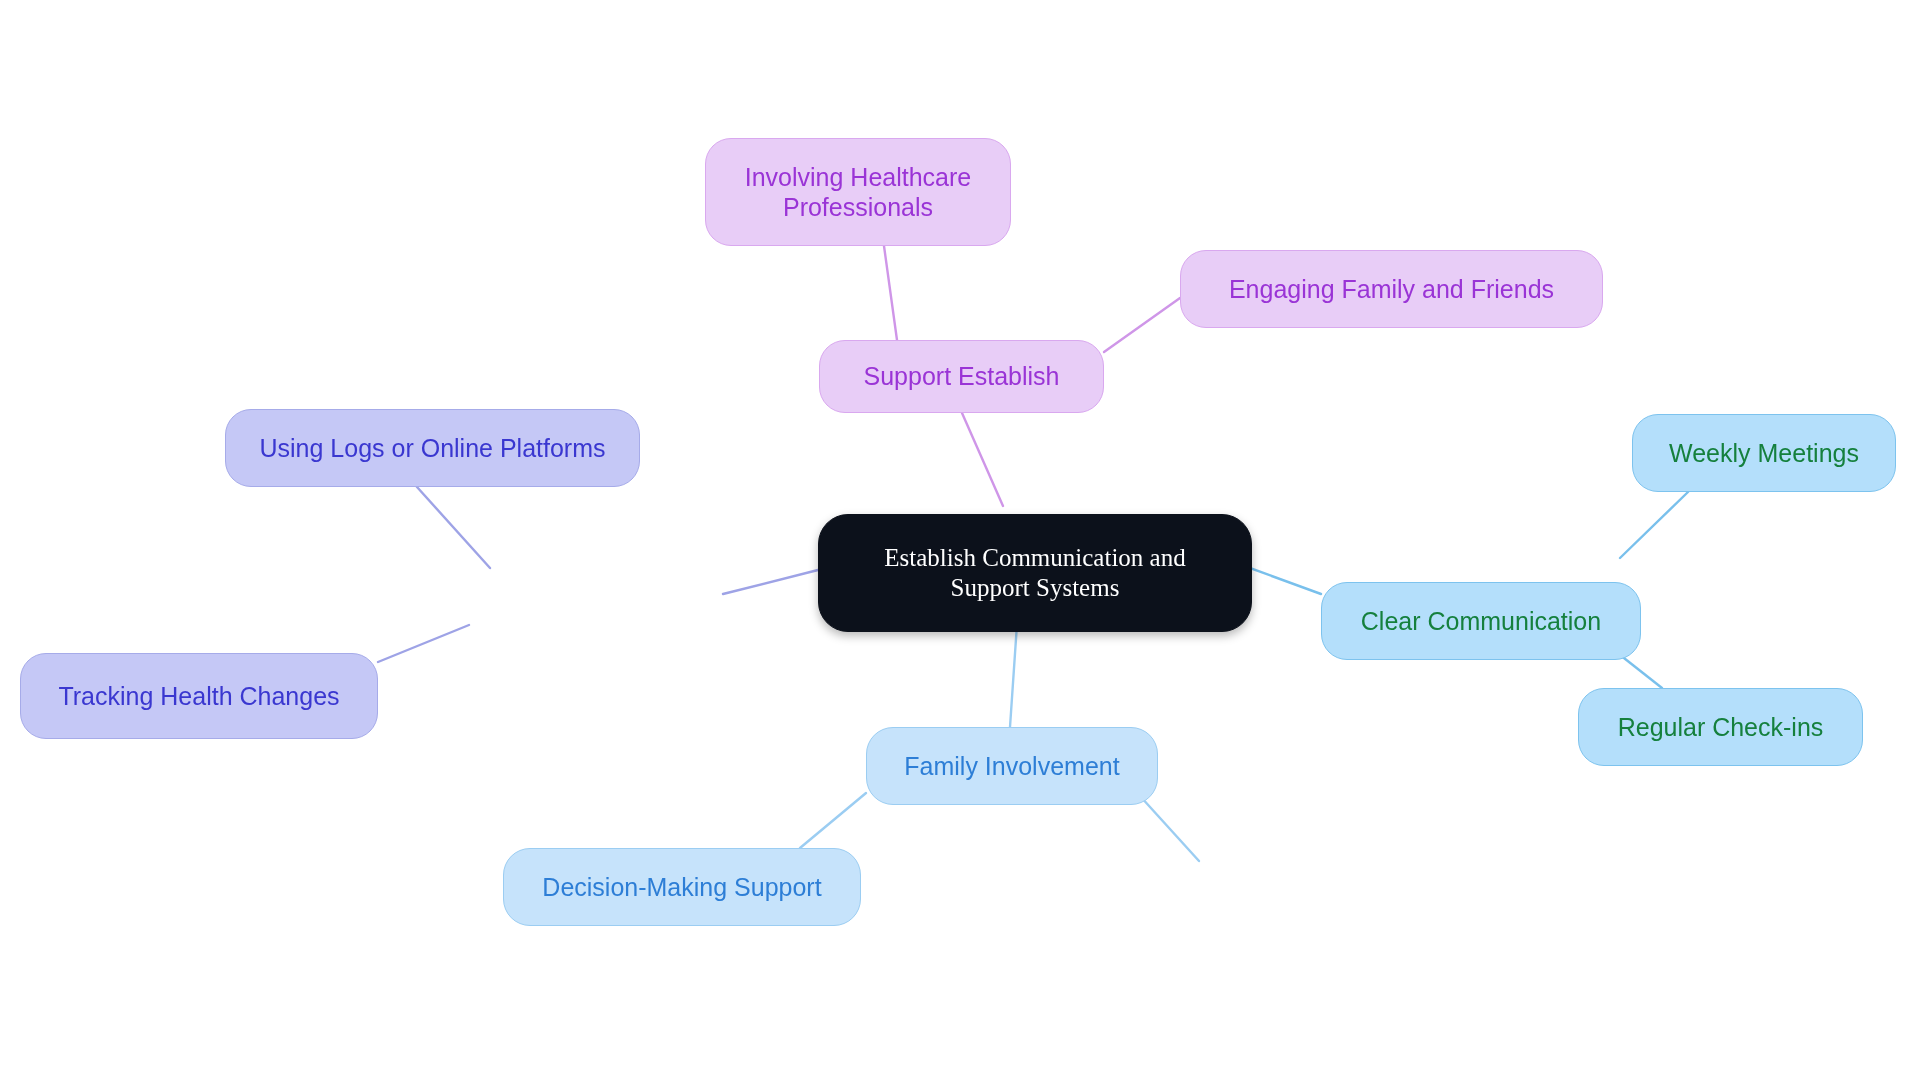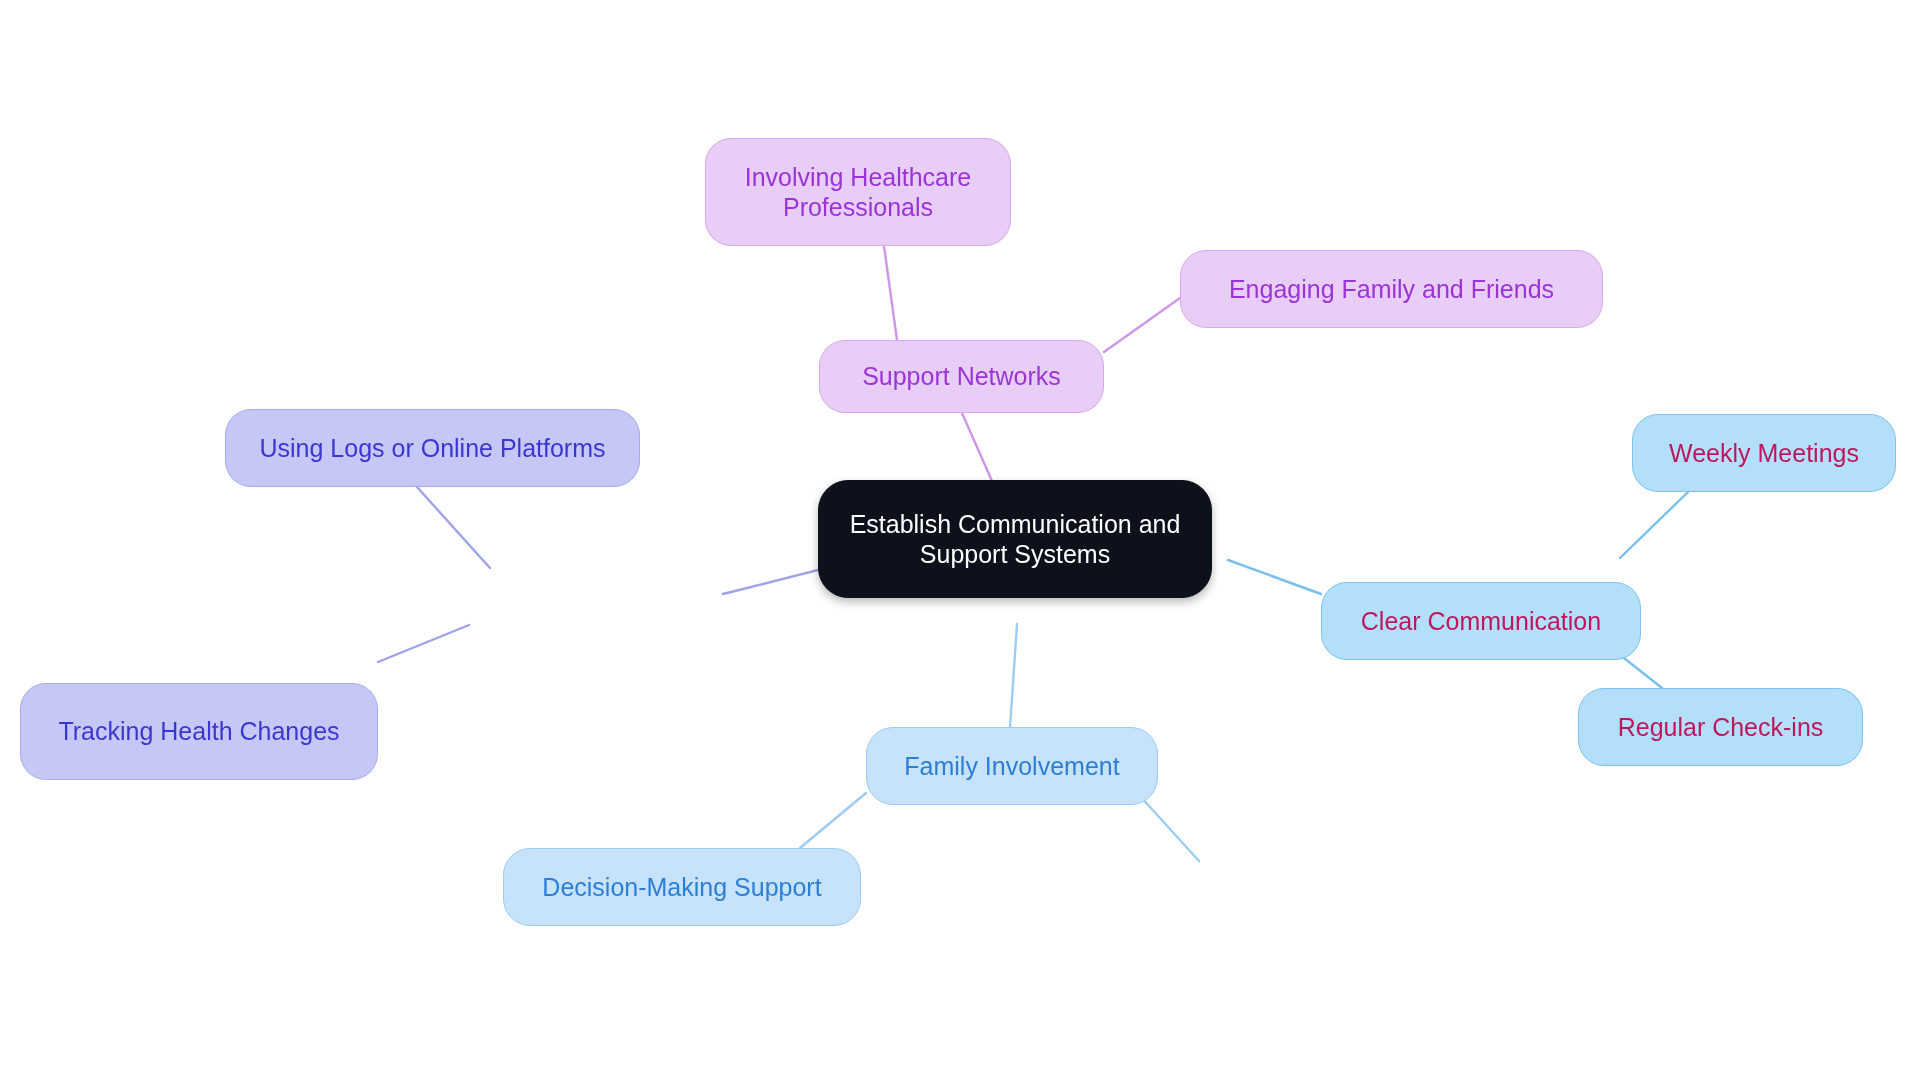--- a/index.html
+++ b/index.html
@@ -53,21 +53,21 @@
   }
   .node.indigo {
     background: #c5c8f6;
     border-color: #a6abe9;
     color: #3a37d0;
     font-size: 25px;
   }
   .node.blue {
     background: #b4dffb;
     border-color: #7dc3ee;
-    color: #be185d;
+    color: #15803d;
     font-size: 25px;
   }
   .node.blue-light {
     background: #c6e3fb;
     border-color: #9bcdf2;
     color: #2d7ed6;
     font-size: 25px;
     border-radius: 27px;
   }
 </style>
@@ -82,26 +82,26 @@
       <path d="M 818 570 L 723 594" stroke="#9ea3e6" stroke-width="2.4" fill="none" stroke-linecap="round"></path>
       <path d="M 490 568 L 417 487" stroke="#9ea3e6" stroke-width="2.4" fill="none" stroke-linecap="round"></path>
       <path d="M 469 625 L 378 662" stroke="#9ea3e6" stroke-width="2.4" fill="none" stroke-linecap="round"></path>
       <path d="M 1228 560 L 1321 594" stroke="#79c0ec" stroke-width="2.4" fill="none" stroke-linecap="round"></path>
       <path d="M 1620 558 L 1688 492" stroke="#79c0ec" stroke-width="2.4" fill="none" stroke-linecap="round"></path>
       <path d="M 1596 636 L 1662 688" stroke="#79c0ec" stroke-width="2.4" fill="none" stroke-linecap="round"></path>
       <path d="M 1017 624 L 1010 727" stroke="#9bcdf2" stroke-width="2.4" fill="none" stroke-linecap="round"></path>
       <path d="M 866 793 L 800 848" stroke="#9bcdf2" stroke-width="2.4" fill="none" stroke-linecap="round"></path>
       <path d="M 1140 796 L 1199 861" stroke="#9bcdf2" stroke-width="2.4" fill="none" stroke-linecap="round"></path>
     </svg>
-<div class="node root" style="left: 818px; top: 480px; width: 394px; height: 118px;"><span>Establish Communication and
+<div class="node root" style="left: 818px; top: 514px; width: 434px; height: 118px; font-family: Liberation Serif, serif;"><span>Establish Communication and
 Support Systems</span></div>
-    <div class="node purple" style="left: 819px; top: 340px; width: 285px; height: 73px;"><span>Support Networks</span></div>
+    <div class="node purple" style="left: 819px; top: 340px; width: 285px; height: 73px;"><span>Support Establish</span></div>
     <div class="node purple" style="left: 705px; top: 138px; width: 306px; height: 108px;"><span>Involving Healthcare
 Professionals</span></div>
     <div class="node purple" style="left: 1180px; top: 250px; width: 423px; height: 78px;"><span>Engaging Family and Friends</span></div>
     <div class="node indigo" style="left: 225px; top: 409px; width: 415px; height: 78px;"><span>Using Logs or Online Platforms</span></div>
-    <div class="node indigo" style="left: 20px; top: 683px; width: 358px; height: 97px;"><span>Tracking Health Changes</span></div>
+    <div class="node indigo" style="left: 20px; top: 653px; width: 358px; height: 86px;"><span>Tracking Health Changes</span></div>
     <div class="node blue" style="left: 1321px; top: 558px; width: 320px; height: 78px; margin-top: 24px;"><span>Clear Communication</span></div>
     <div class="node blue" style="left: 1632px; top: 414px; width: 264px; height: 78px;"><span>Weekly Meetings</span></div>
     <div class="node blue" style="left: 1578px; top: 688px; width: 285px; height: 78px;"><span>Regular Check-ins</span></div>
     <div class="node blue-light" style="left: 866px; top: 727px; width: 292px; height: 78px;"><span>Family Involvement</span></div>
     <div class="node blue-light" style="left: 503px; top: 848px; width: 358px; height: 78px;"><span>Decision-Making Support</span></div>
   </div>
 
 </body></html>

